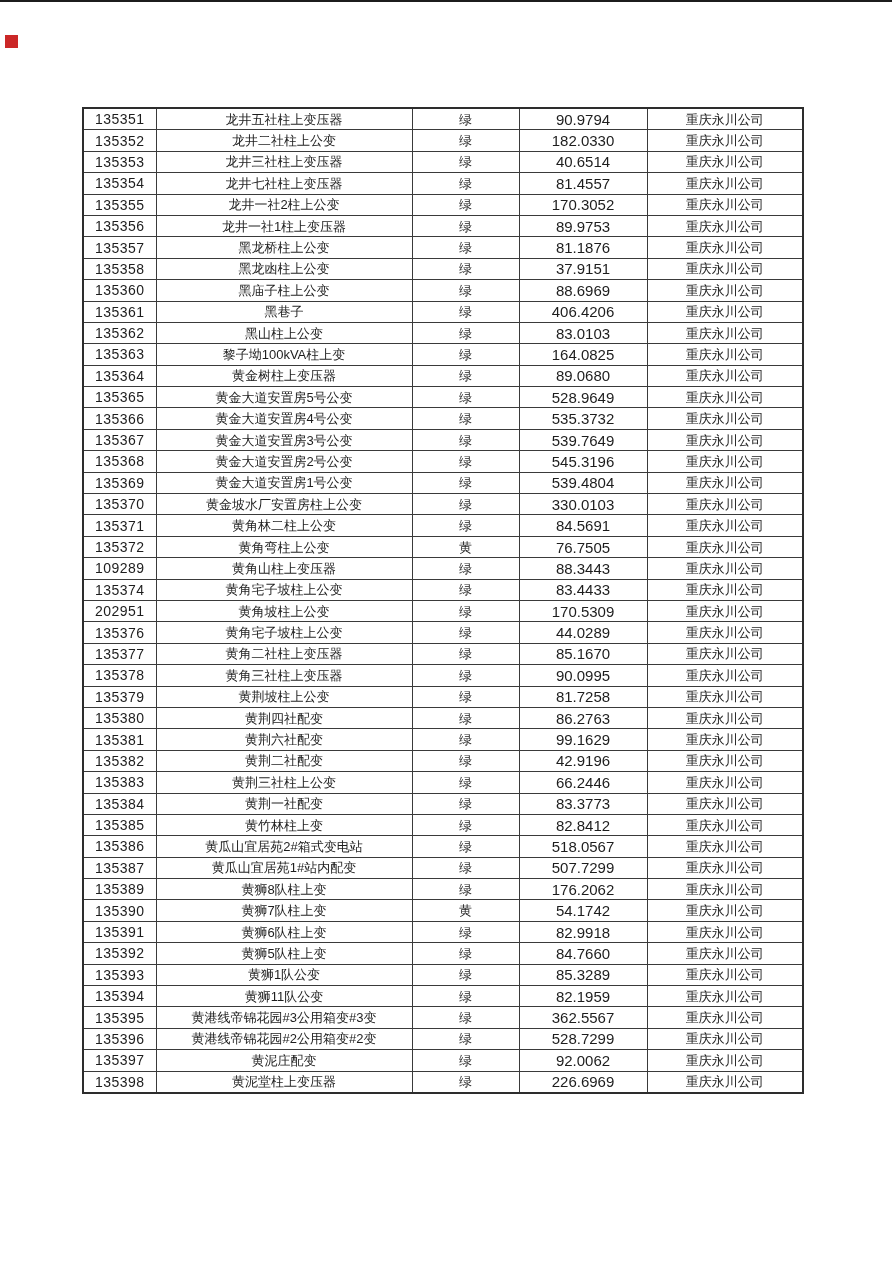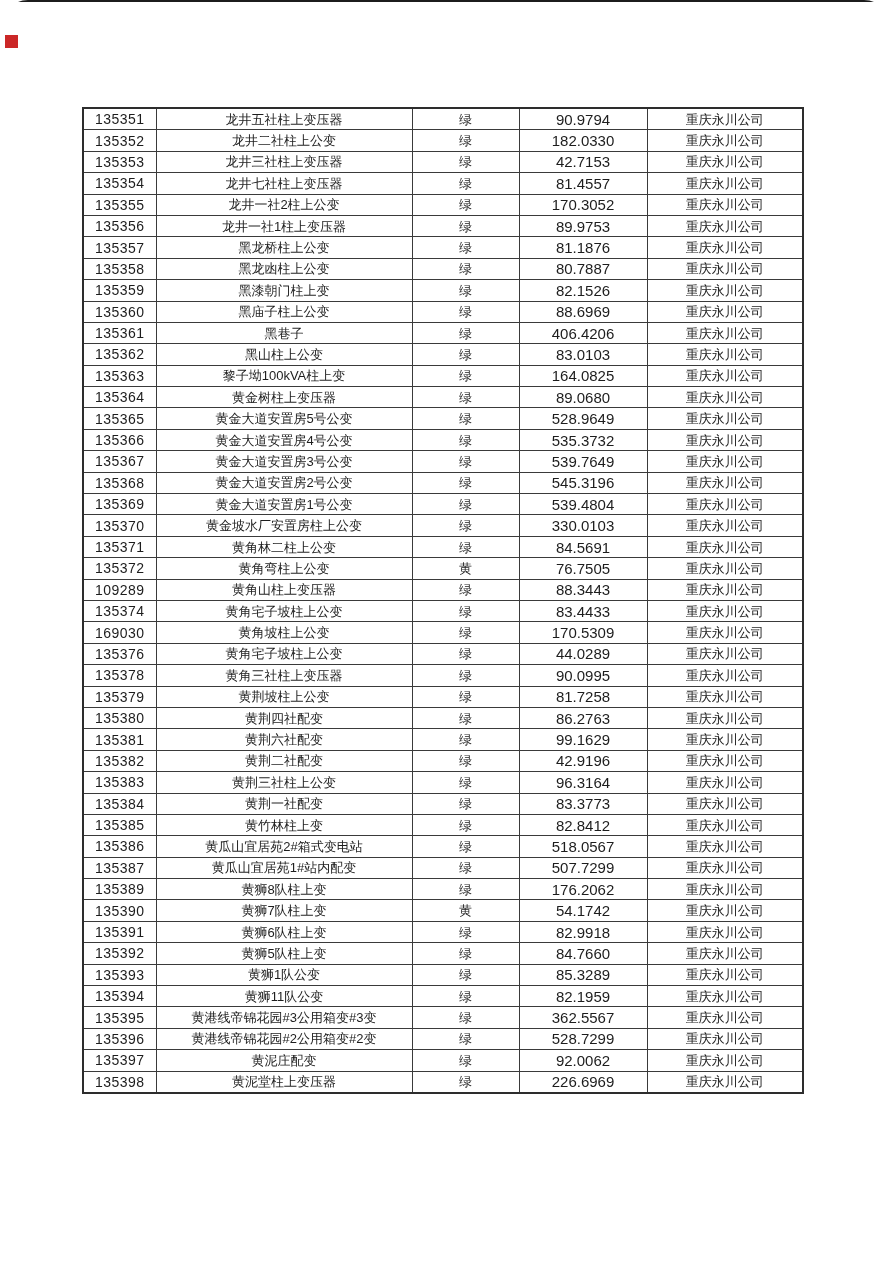--- a/index.html
+++ b/index.html
@@ -8,21 +8,20 @@
     background: #ffffff;
   }
   .page {
     position: relative;
     width: 892px;
     height: 1262px;
     background: #ffffff;
     overflow: hidden;
     font-family: "Liberation Sans", "DejaVu Sans", sans-serif;
     color: #1f1f1f;
-    border-radius: 28px;
   }
   .top-edge {
     position: absolute;
     left: 0;
     top: 0;
     width: 892px;
     height: 2px;
   }
   .red-marker {
     position: absolute;
@@ -96,21 +95,21 @@
           <td class="cell-id">135352</td>
           <td class="cell-name">龙井二社柱上公变</td>
           <td class="cell-status">绿</td>
           <td class="cell-value">182.0330</td>
           <td class="cell-company">重庆永川公司</td>
         </tr>
         <tr>
           <td class="cell-id">135353</td>
           <td class="cell-name">龙井三社柱上变压器</td>
           <td class="cell-status">绿</td>
-          <td class="cell-value">42.7153</td>
+          <td class="cell-value">40.6514</td>
           <td class="cell-company">重庆永川公司</td>
         </tr>
         <tr>
           <td class="cell-id">135354</td>
           <td class="cell-name">龙井七社柱上变压器</td>
           <td class="cell-status">绿</td>
           <td class="cell-value">81.4557</td>
           <td class="cell-company">重庆永川公司</td>
         </tr>
         <tr>
@@ -131,28 +130,21 @@
           <td class="cell-id">135357</td>
           <td class="cell-name">黑龙桥柱上公变</td>
           <td class="cell-status">绿</td>
           <td class="cell-value">81.1876</td>
           <td class="cell-company">重庆永川公司</td>
         </tr>
         <tr>
           <td class="cell-id">135358</td>
           <td class="cell-name">黑龙凼柱上公变</td>
           <td class="cell-status">绿</td>
-          <td class="cell-value">80.7887</td>
-          <td class="cell-company">重庆永川公司</td>
-        </tr>
-        <tr>
-          <td class="cell-id">135359</td>
-          <td class="cell-name">黑漆朝门柱上变</td>
-          <td class="cell-status">绿</td>
-          <td class="cell-value">82.1526</td>
+          <td class="cell-value">37.9151</td>
           <td class="cell-company">重庆永川公司</td>
         </tr>
         <tr>
           <td class="cell-id">135360</td>
           <td class="cell-name">黑庙子柱上公变</td>
           <td class="cell-status">绿</td>
           <td class="cell-value">88.6969</td>
           <td class="cell-company">重庆永川公司</td>
         </tr>
         <tr>
@@ -247,34 +239,41 @@
           <td class="cell-company">重庆永川公司</td>
         </tr>
         <tr>
           <td class="cell-id">135374</td>
           <td class="cell-name">黄角宅子坡柱上公变</td>
           <td class="cell-status">绿</td>
           <td class="cell-value">83.4433</td>
           <td class="cell-company">重庆永川公司</td>
         </tr>
         <tr>
-          <td class="cell-id">169030</td>
+          <td class="cell-id">202951</td>
           <td class="cell-name">黄角坡柱上公变</td>
           <td class="cell-status">绿</td>
           <td class="cell-value">170.5309</td>
           <td class="cell-company">重庆永川公司</td>
         </tr>
         <tr>
           <td class="cell-id">135376</td>
           <td class="cell-name">黄角宅子坡柱上公变</td>
           <td class="cell-status">绿</td>
           <td class="cell-value">44.0289</td>
           <td class="cell-company">重庆永川公司</td>
         </tr>
         <tr>
+          <td class="cell-id">135377</td>
+          <td class="cell-name">黄角二社柱上变压器</td>
+          <td class="cell-status">绿</td>
+          <td class="cell-value">85.1670</td>
+          <td class="cell-company">重庆永川公司</td>
+        </tr>
+        <tr>
           <td class="cell-id">135378</td>
           <td class="cell-name">黄角三社柱上变压器</td>
           <td class="cell-status">绿</td>
           <td class="cell-value">90.0995</td>
           <td class="cell-company">重庆永川公司</td>
         </tr>
         <tr>
           <td class="cell-id">135379</td>
           <td class="cell-name">黄荆坡柱上公变</td>
           <td class="cell-status">绿</td>
@@ -299,21 +298,21 @@
           <td class="cell-id">135382</td>
           <td class="cell-name">黄荆二社配变</td>
           <td class="cell-status">绿</td>
           <td class="cell-value">42.9196</td>
           <td class="cell-company">重庆永川公司</td>
         </tr>
         <tr>
           <td class="cell-id">135383</td>
           <td class="cell-name">黄荆三社柱上公变</td>
           <td class="cell-status">绿</td>
-          <td class="cell-value">96.3164</td>
+          <td class="cell-value">66.2446</td>
           <td class="cell-company">重庆永川公司</td>
         </tr>
         <tr>
           <td class="cell-id">135384</td>
           <td class="cell-name">黄荆一社配变</td>
           <td class="cell-status">绿</td>
           <td class="cell-value">83.3773</td>
           <td class="cell-company">重庆永川公司</td>
         </tr>
         <tr>

